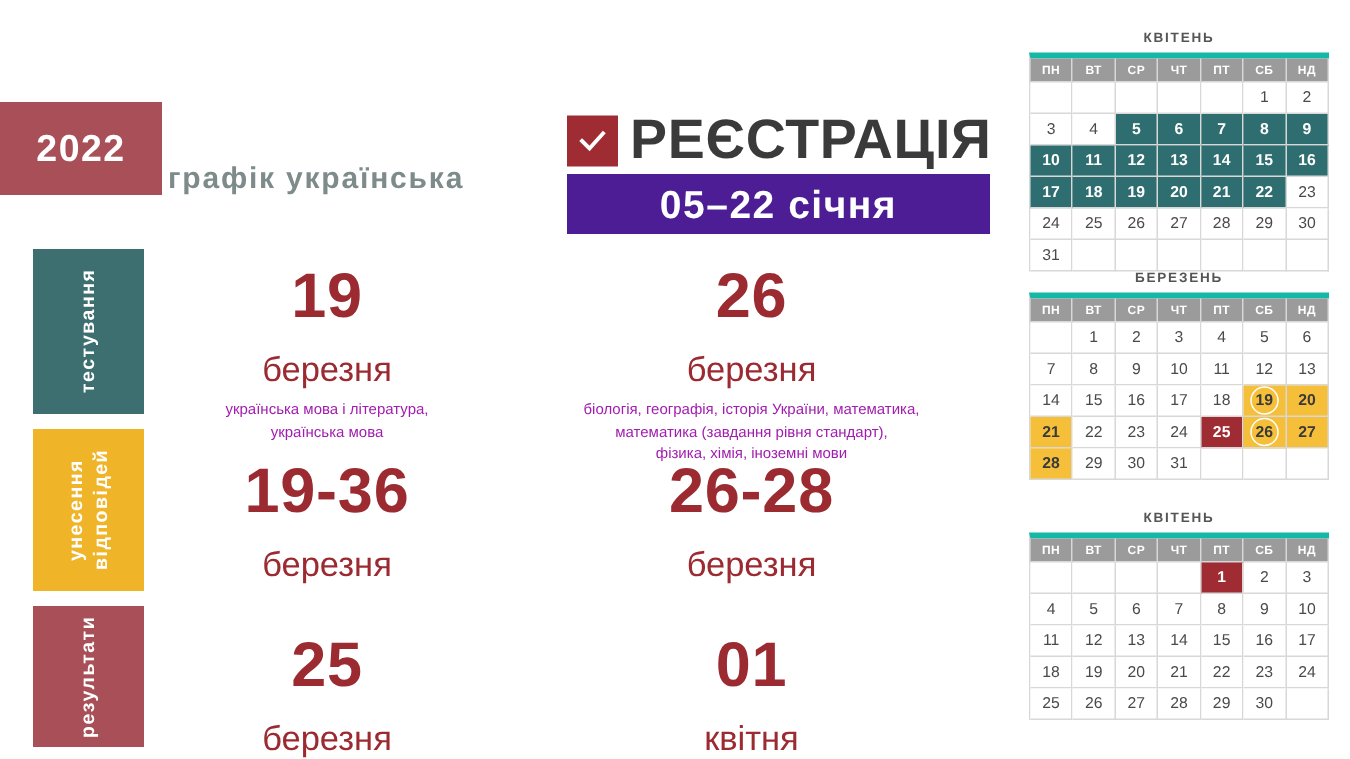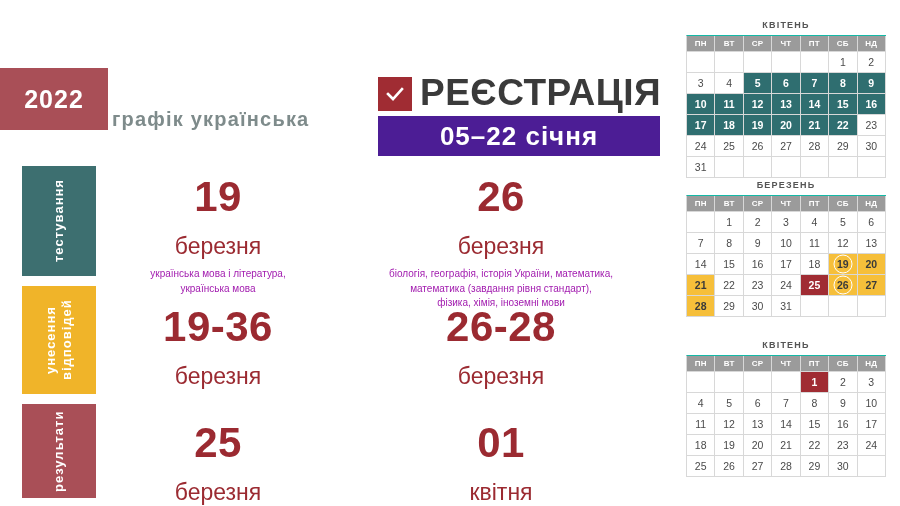--- a/index.html
+++ b/index.html
@@ -158,21 +158,21 @@
     font-size: 9px;
     font-weight: bold;
     letter-spacing: 1.2px;
     color: #555555;
     margin-bottom: 5px;
   }
   .cal-grid {
     display: grid;
     grid-template-columns: repeat(7, 1fr);
     border-left: 1px solid #d8d8d8;
-    border-top: 1px solid #14b8a6;
+    border-top: 4px solid #14b8a6;
   }
   .cal-grid div {
     border-right: 1px solid #d8d8d8;
     border-bottom: 1px solid #d8d8d8;
     height: 21px;
     display: flex;
     align-items: center;
     justify-content: center;
     font-size: 10.5px;
     background: #ffffff;

